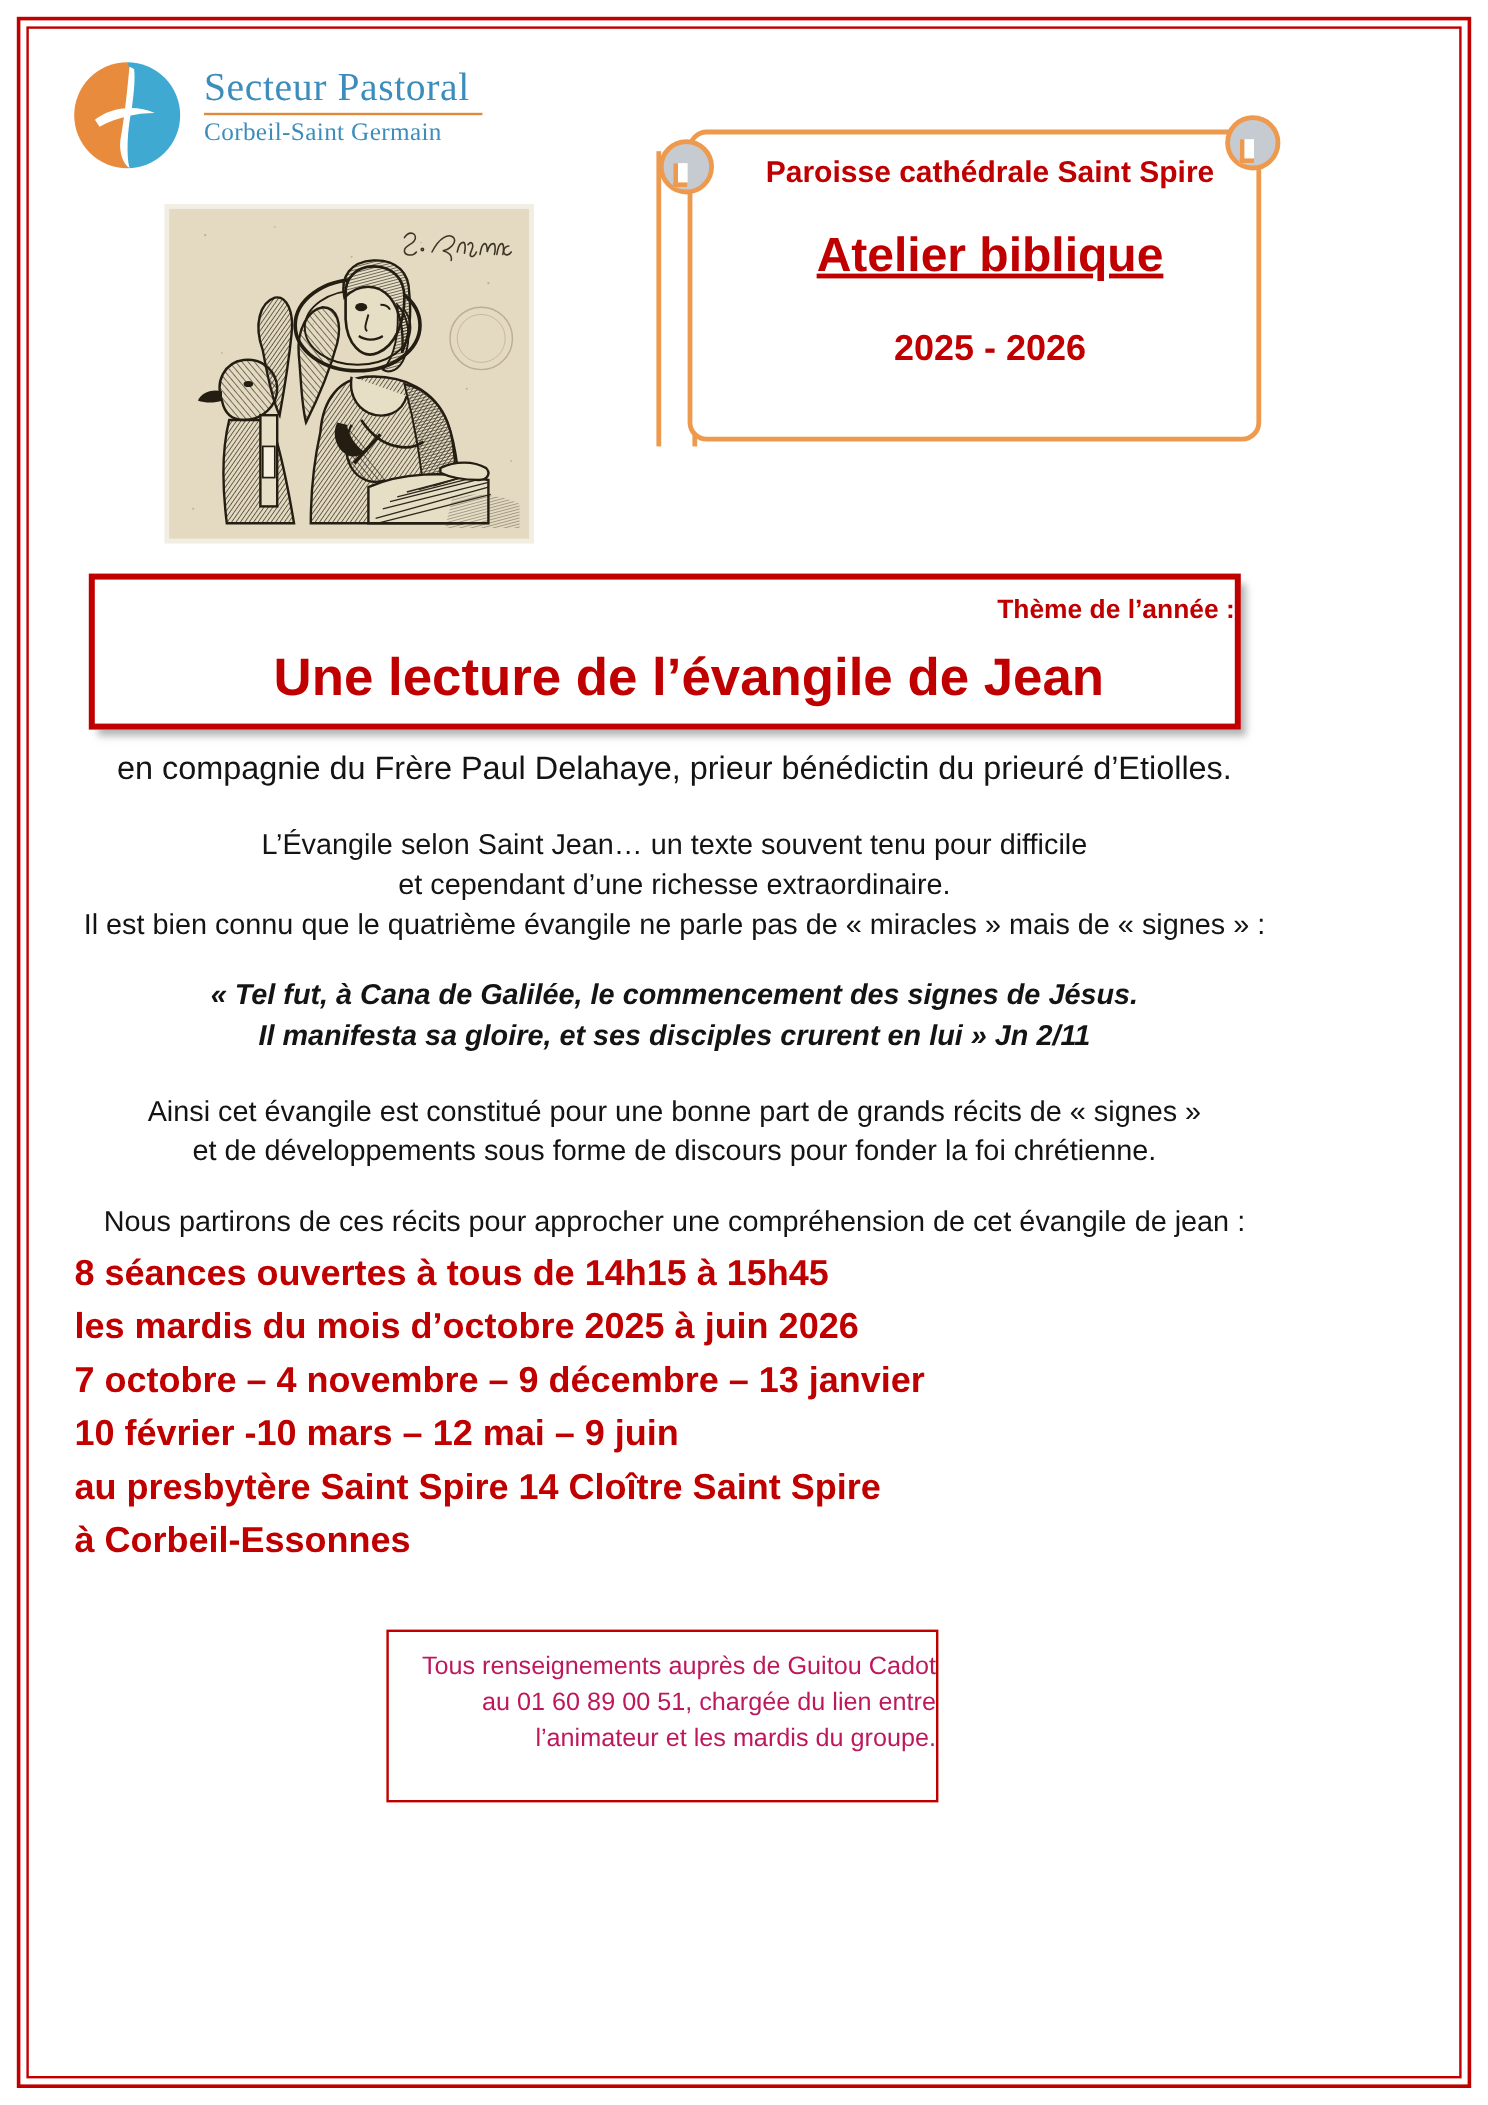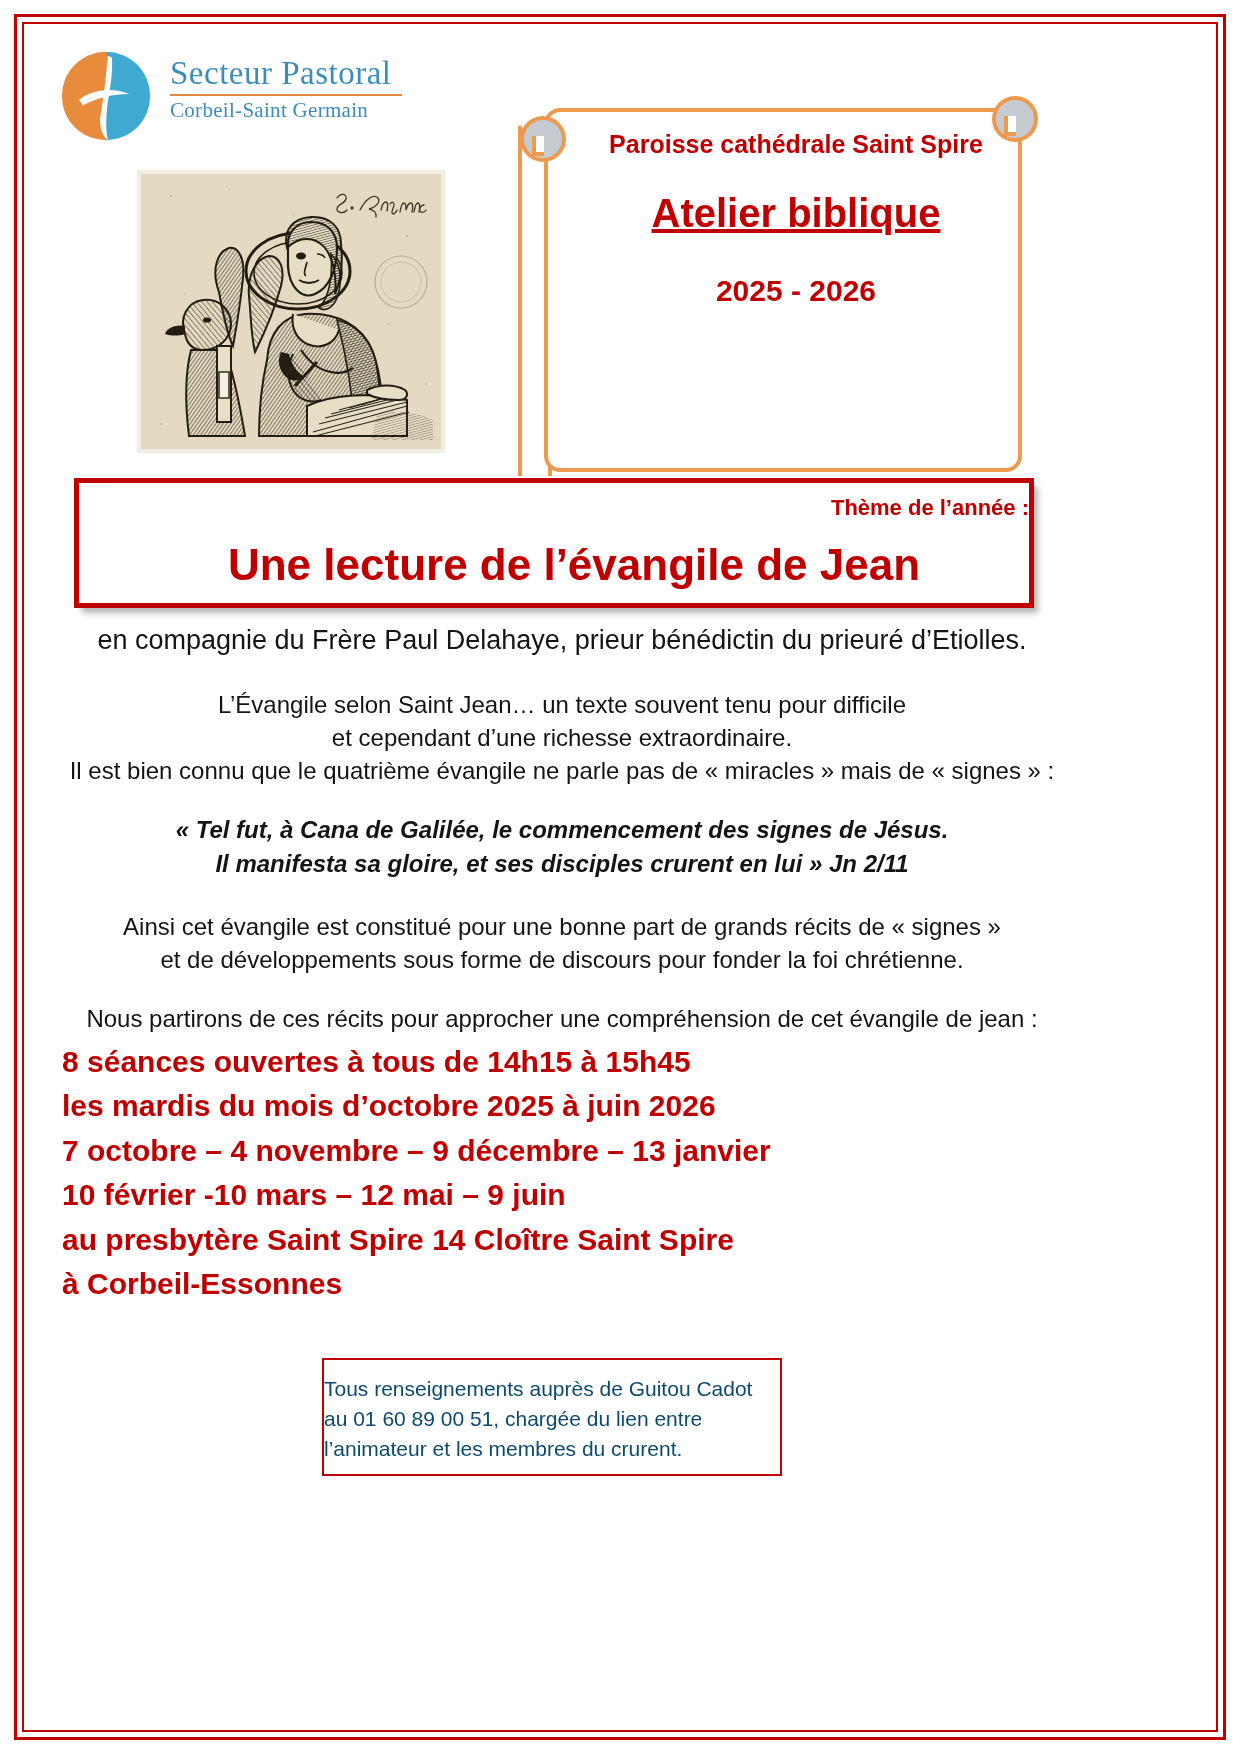--- a/index.html
+++ b/index.html
@@ -82,22 +82,22 @@
     box-sizing: border-box;
   }
   .engraving {
     width: 100%; height: 100%;
     display: block;
   }
 
   
   .scroll {
     position: absolute;
-    left: 512px; top: 108px;
-    width: 528px; height: 364px;
+    left: 541px; top: 108px;
+    width: 528px; height: 260px;
   }
   .scroll-body {
     position: absolute;
     left: 32px; top: 0;
     right: 18px; bottom: 0;
     border: 4px solid #ED9A4E;
     border-radius: 16px;
     background: #ffffff;
     box-sizing: border-box;
   }
@@ -226,26 +226,26 @@
     font-size: 30px;
     font-weight: bold;
     line-height: 1.48;
   }
   .schedule div { white-space: nowrap; }
 
   
   .contact-box {
     position: absolute;
     left: 322px; top: 1358px;
-    width: 460px; height: 118px;
+    width: 460px; height: 144px;
     border: 2px solid #C00000;
     background: #ffffff;
     box-sizing: border-box;
-    text-align: left;
-    color: #0c4a6e;
+    text-align: right;
+    color: #be185d;
     font-size: 21px;
     line-height: 1.42;
     padding-top: 14px;
   }
   .contact-box div { white-space: nowrap; }
 </style>
 </head>
 <body>
 
 <div class="page">
@@ -414,16 +414,16 @@
     <div>les  mardis du mois d’octobre 2025 à juin 2026</div>
     <div>7 octobre – 4 novembre – 9 décembre – 13 janvier</div>
     <div>10 février -10 mars – 12 mai – 9 juin</div>
     <div>au presbytère Saint Spire 14 Cloître Saint Spire</div>
     <div>à Corbeil-Essonnes</div>
   </div>
 
   <div class="contact-box">
     <div>Tous renseignements auprès de Guitou Cadot</div>
     <div>au 01 60 89 00 51, chargée  du lien entre</div>
-    <div>l’animateur et les membres du crurent.</div>
+    <div>l’animateur et les mardis du groupe.</div>
   </div>
 
 </div>
 
 </body></html>

